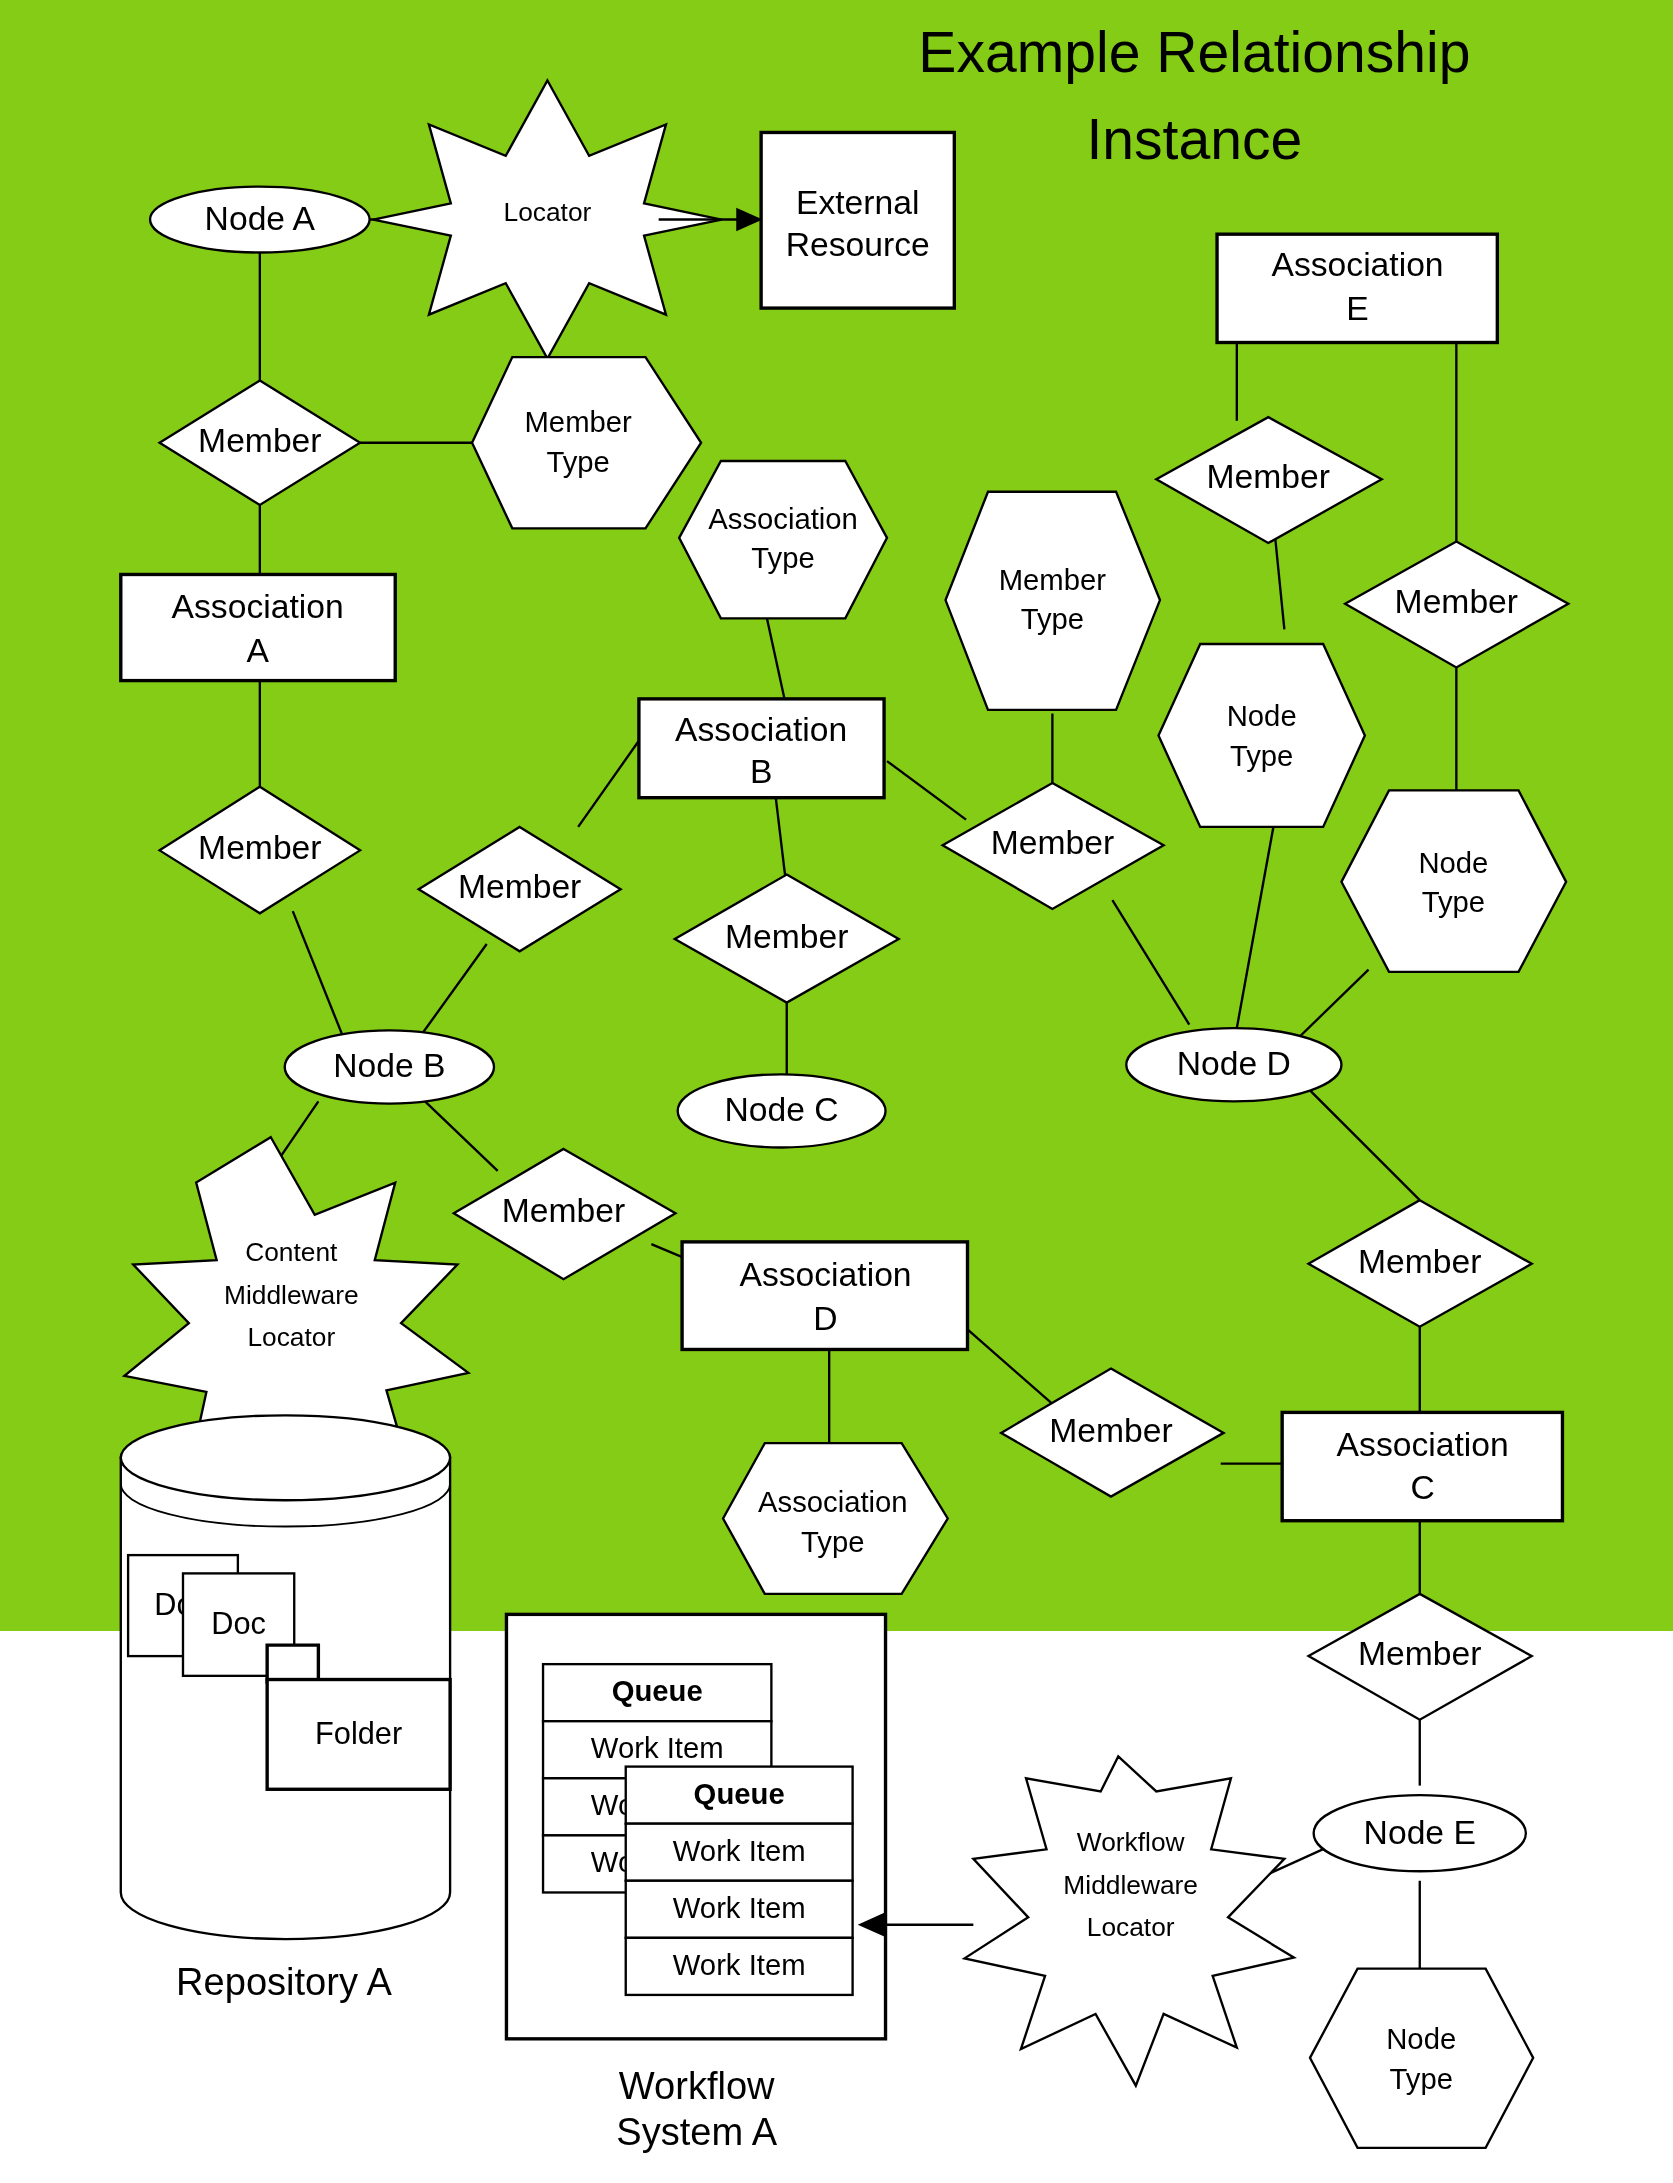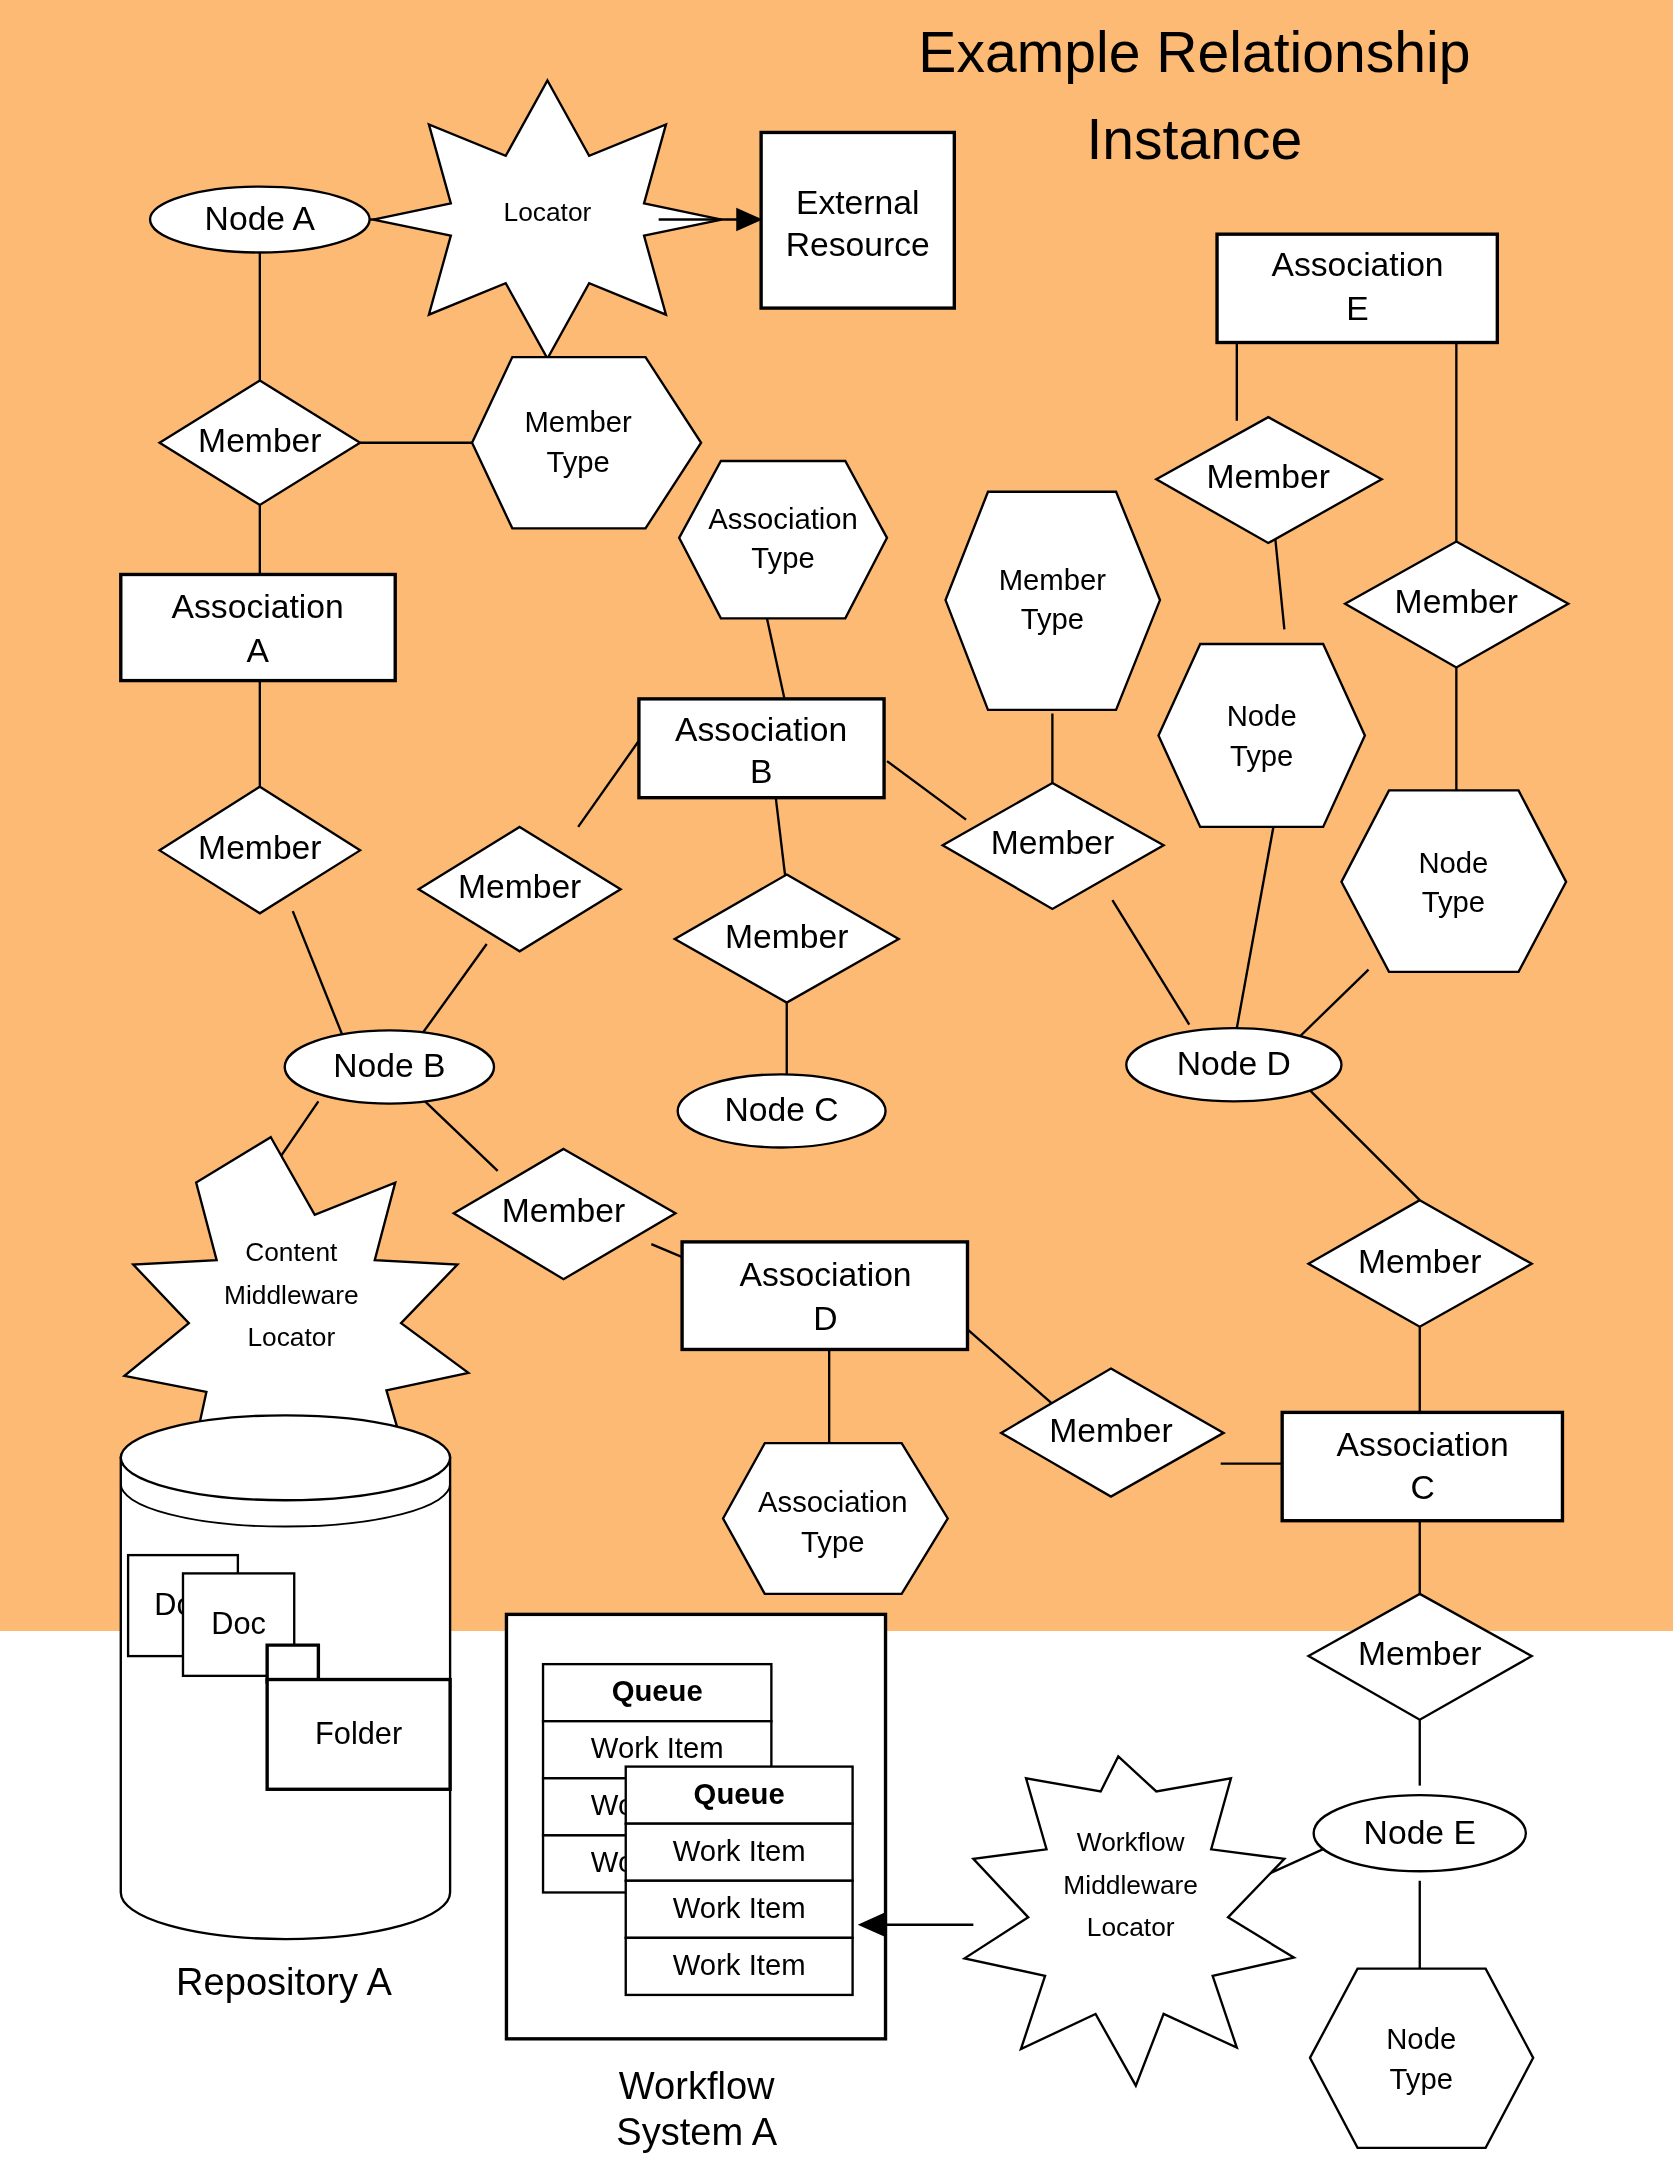--- a/index.html
+++ b/index.html
@@ -10,21 +10,21 @@
   body {
     width: 1673px;
     height: 2183px;
     font-family: "Liberation Sans", sans-serif;
     overflow: hidden;
   }
   #diagram-root {
     position: relative;
     width: 1673px;
     height: 1631px;
-    background: #fdba74;
+    background: #84cc16;
   }
   svg#er-canvas {
     display: block;
     width: 1673px;
     height: 2183px;
   }
   .shape-outline {
     fill: #ffffff;
     stroke: #000000;
     stroke-width: 3.2;

